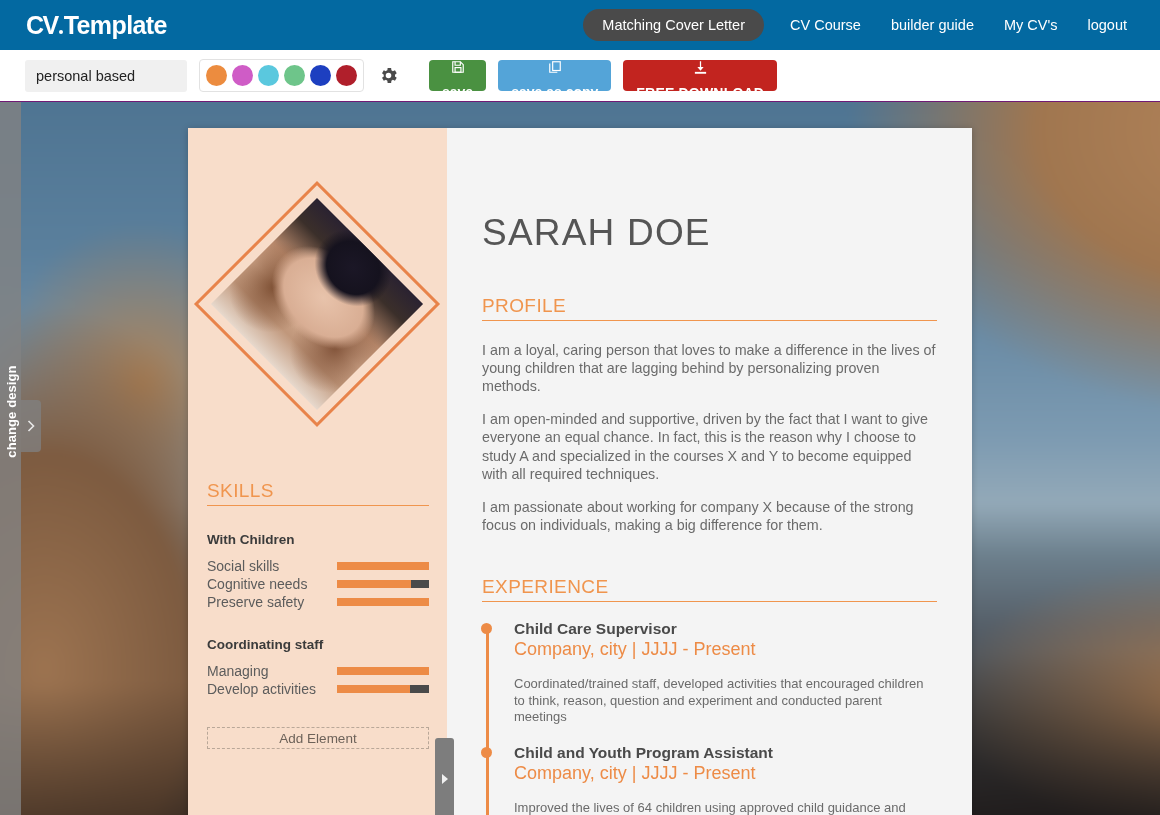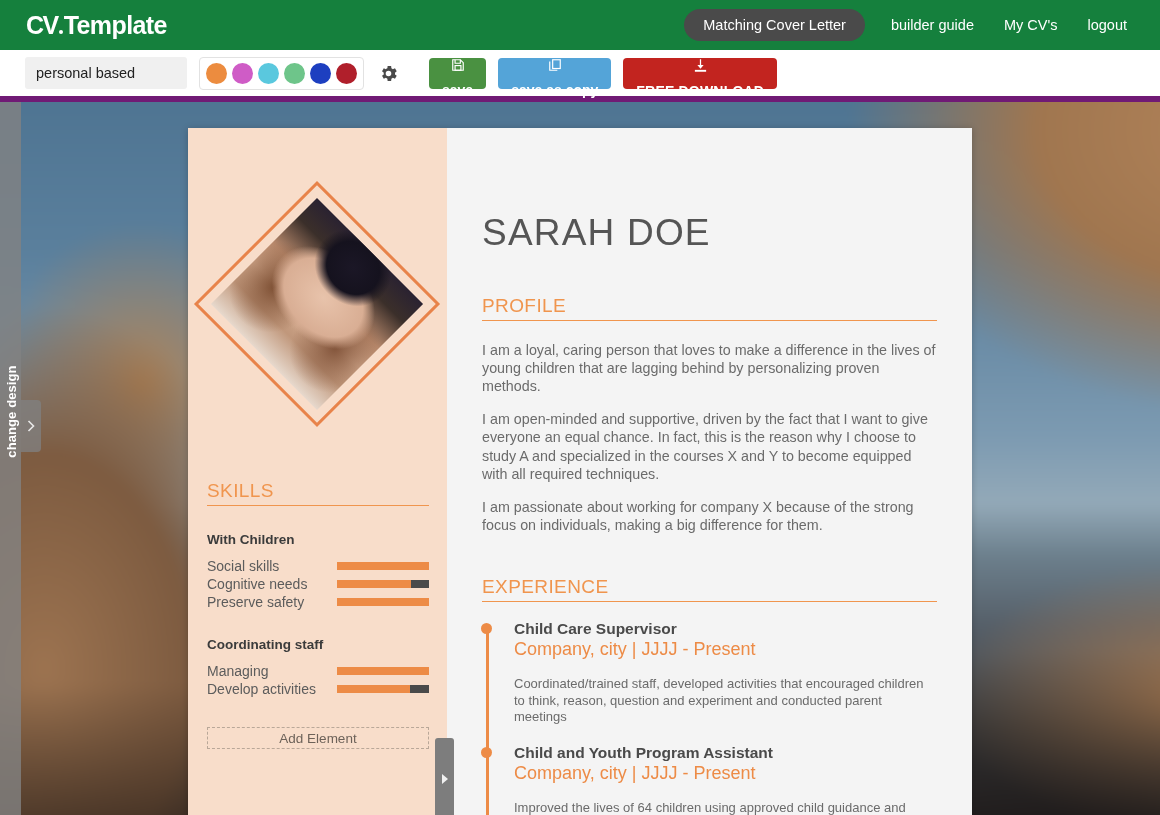--- a/index.html
+++ b/index.html
@@ -8,21 +8,21 @@
     width: 1160px; height: 815px;
     overflow: hidden;
     font-family: "Liberation Sans", sans-serif;
     background: #ffffff;
   }
 
   
   .topnav {
     position: absolute; left: 0; top: 0;
     width: 1160px; height: 50px;
-    background: #15803d;
+    background: #0369a1;
     display: flex; align-items: center;
   }
   .brand {
     margin-left: 26px;
     color: #ffffff;
     font-size: 25px;
     font-weight: bold;
     letter-spacing: -0.6px;
     white-space: nowrap;
     display: flex; align-items: baseline;
@@ -60,21 +60,21 @@
     cursor: pointer;
     white-space: nowrap;
   }
 
   
   .toolbar {
     position: absolute; left: 0; top: 50px;
     width: 1160px; height: 52px;
     background: #ffffff;
     display: flex; align-items: center;
-    border-bottom: 6px solid #701a75;
+    border-bottom: 1px solid #701a75;
   }
   .doc-name {
     margin-left: 25px;
     width: 162px; height: 32px;
     background: #f0f0f0;
     border: none; border-radius: 3px;
     font-family: "Liberation Sans", sans-serif;
     font-size: 14.5px;
     color: #222;
     padding: 0 11px;
@@ -345,20 +345,21 @@
 
 <div class="topnav">
   <div class="brand">
     <span class="cv">CV</span>
     <span class="dot"></span>
     <span>Template</span>
   </div>
 
   <div class="navlinks">
     <div class="navpill">Matching Cover Letter</div>
+    <div class="navlink">CV Course</div>
     <div class="navlink">builder guide</div>
     <div class="navlink">My CV's</div>
     <div class="navlink">logout</div>
   </div>
 </div>
 
 <div class="toolbar">
   <input class="doc-name" type="text" value="personal based" style="">
 
   <div class="swatches">

